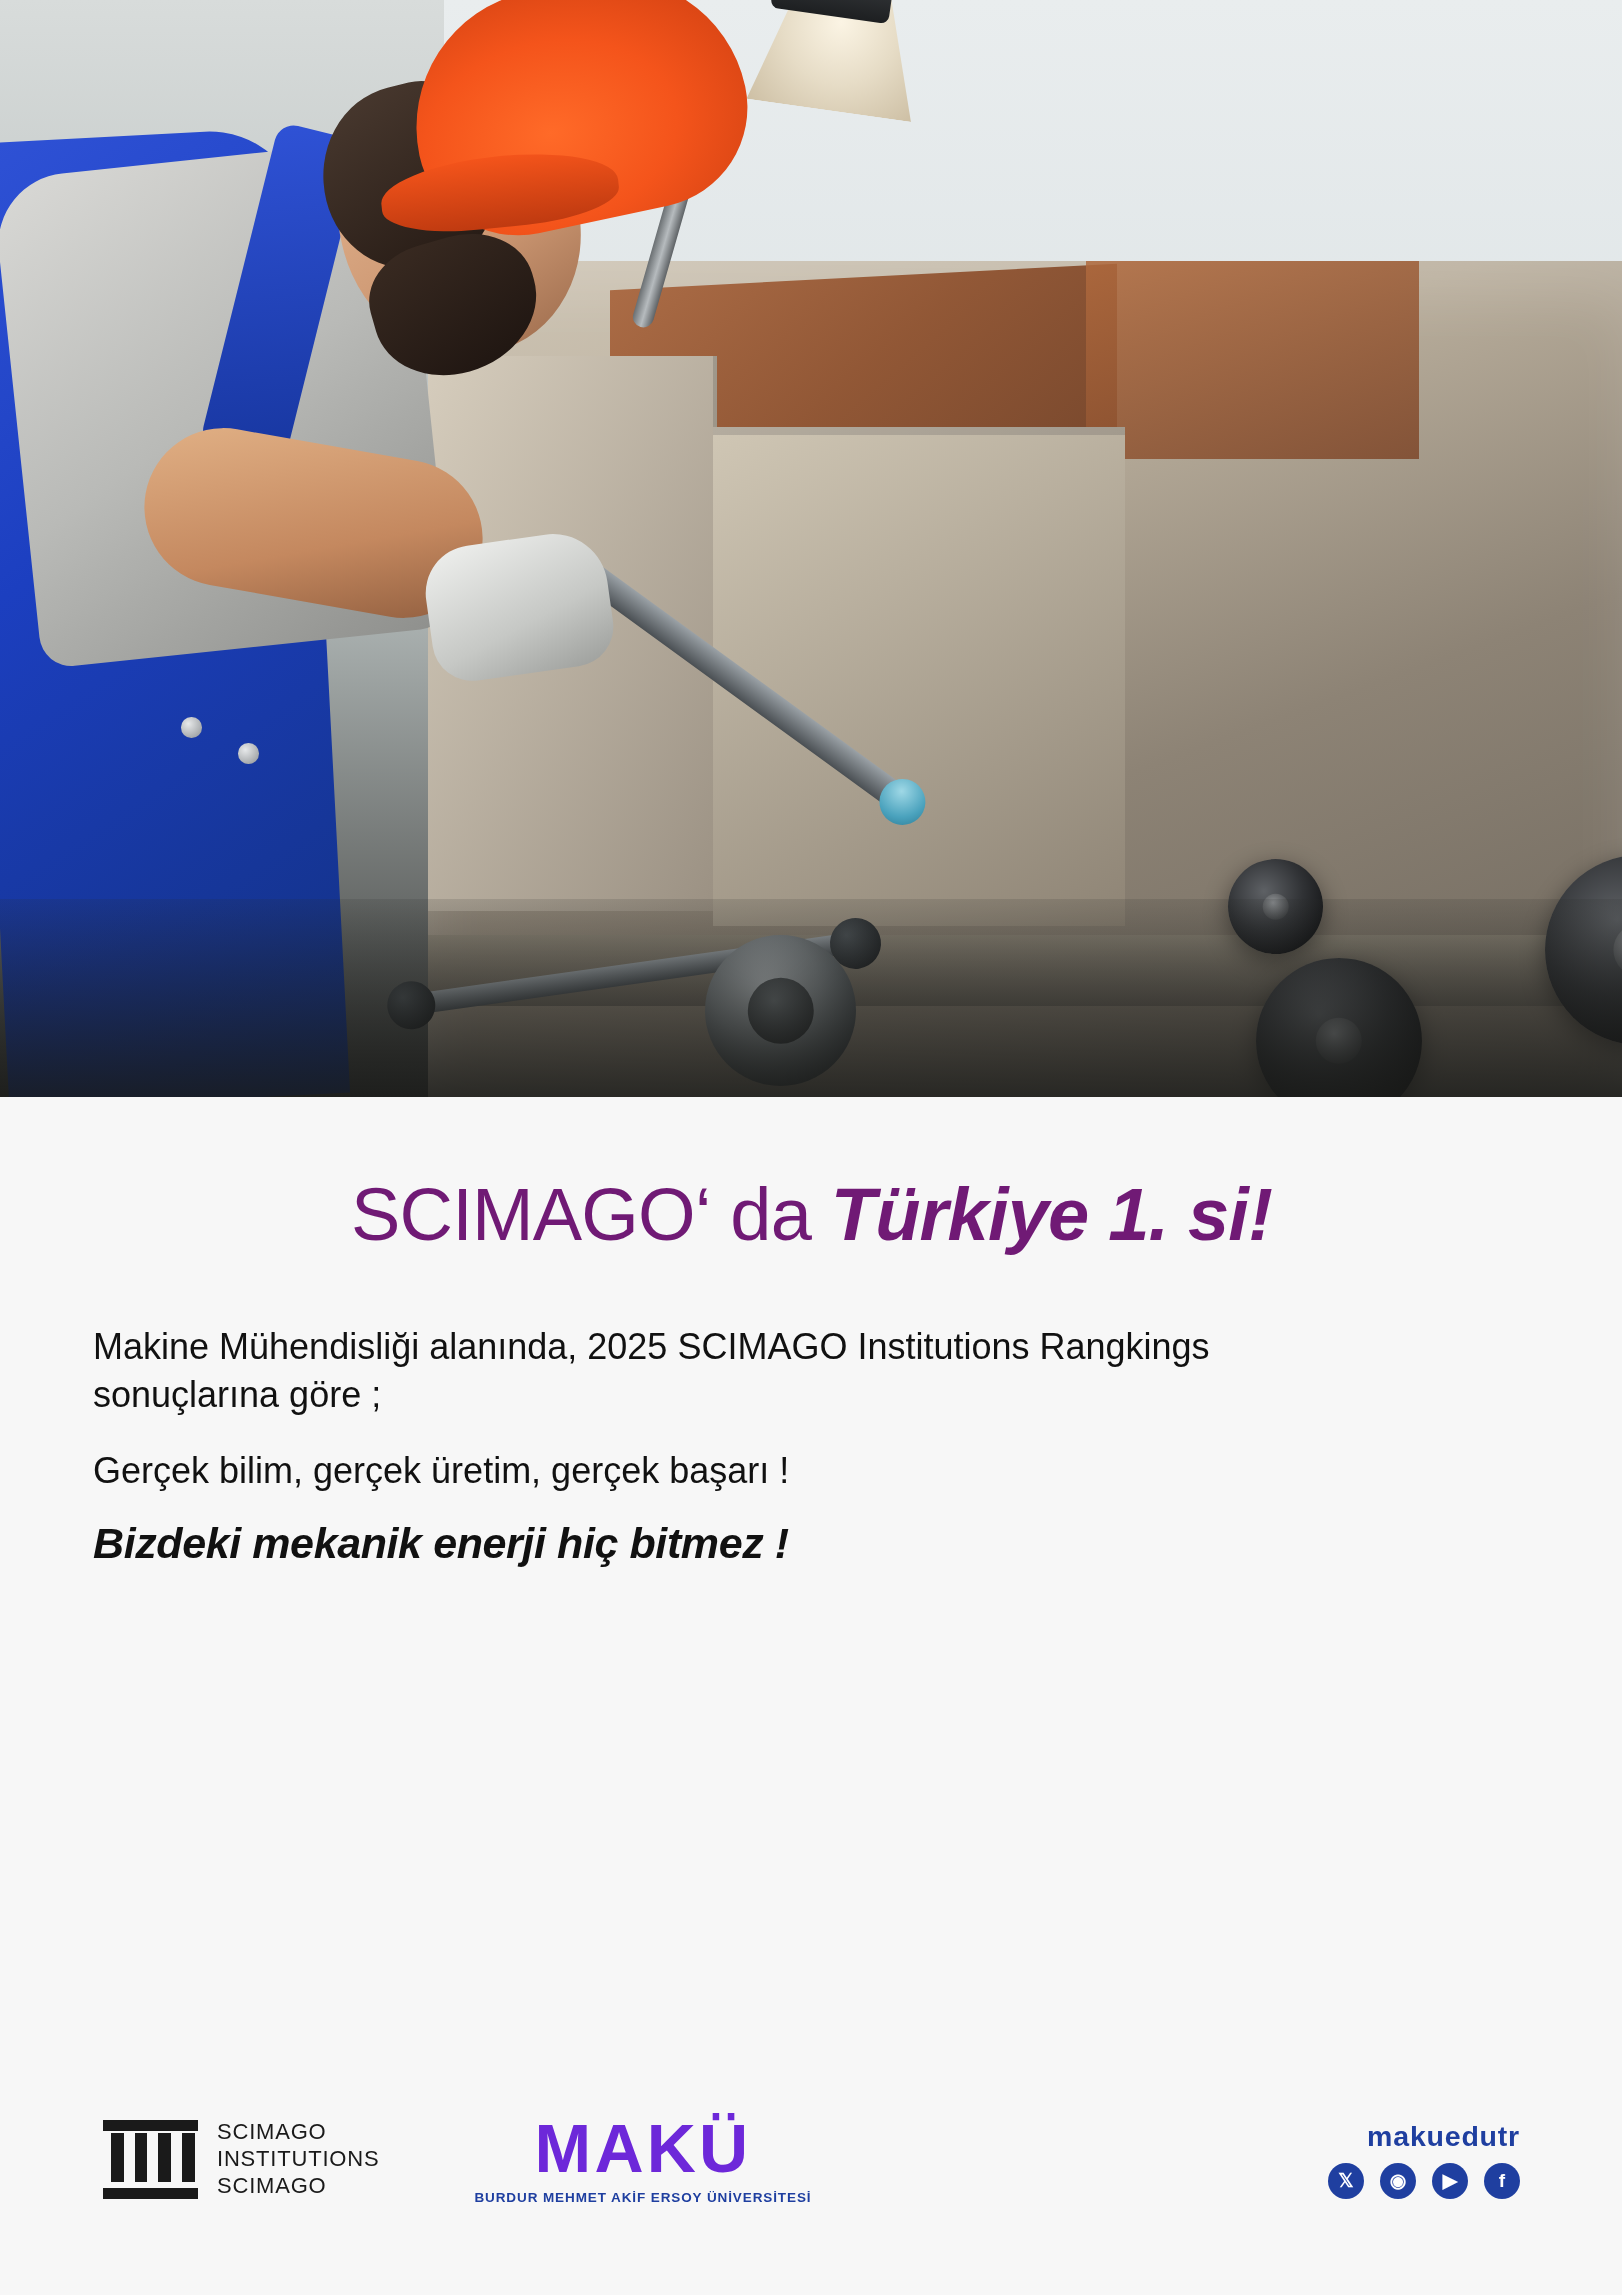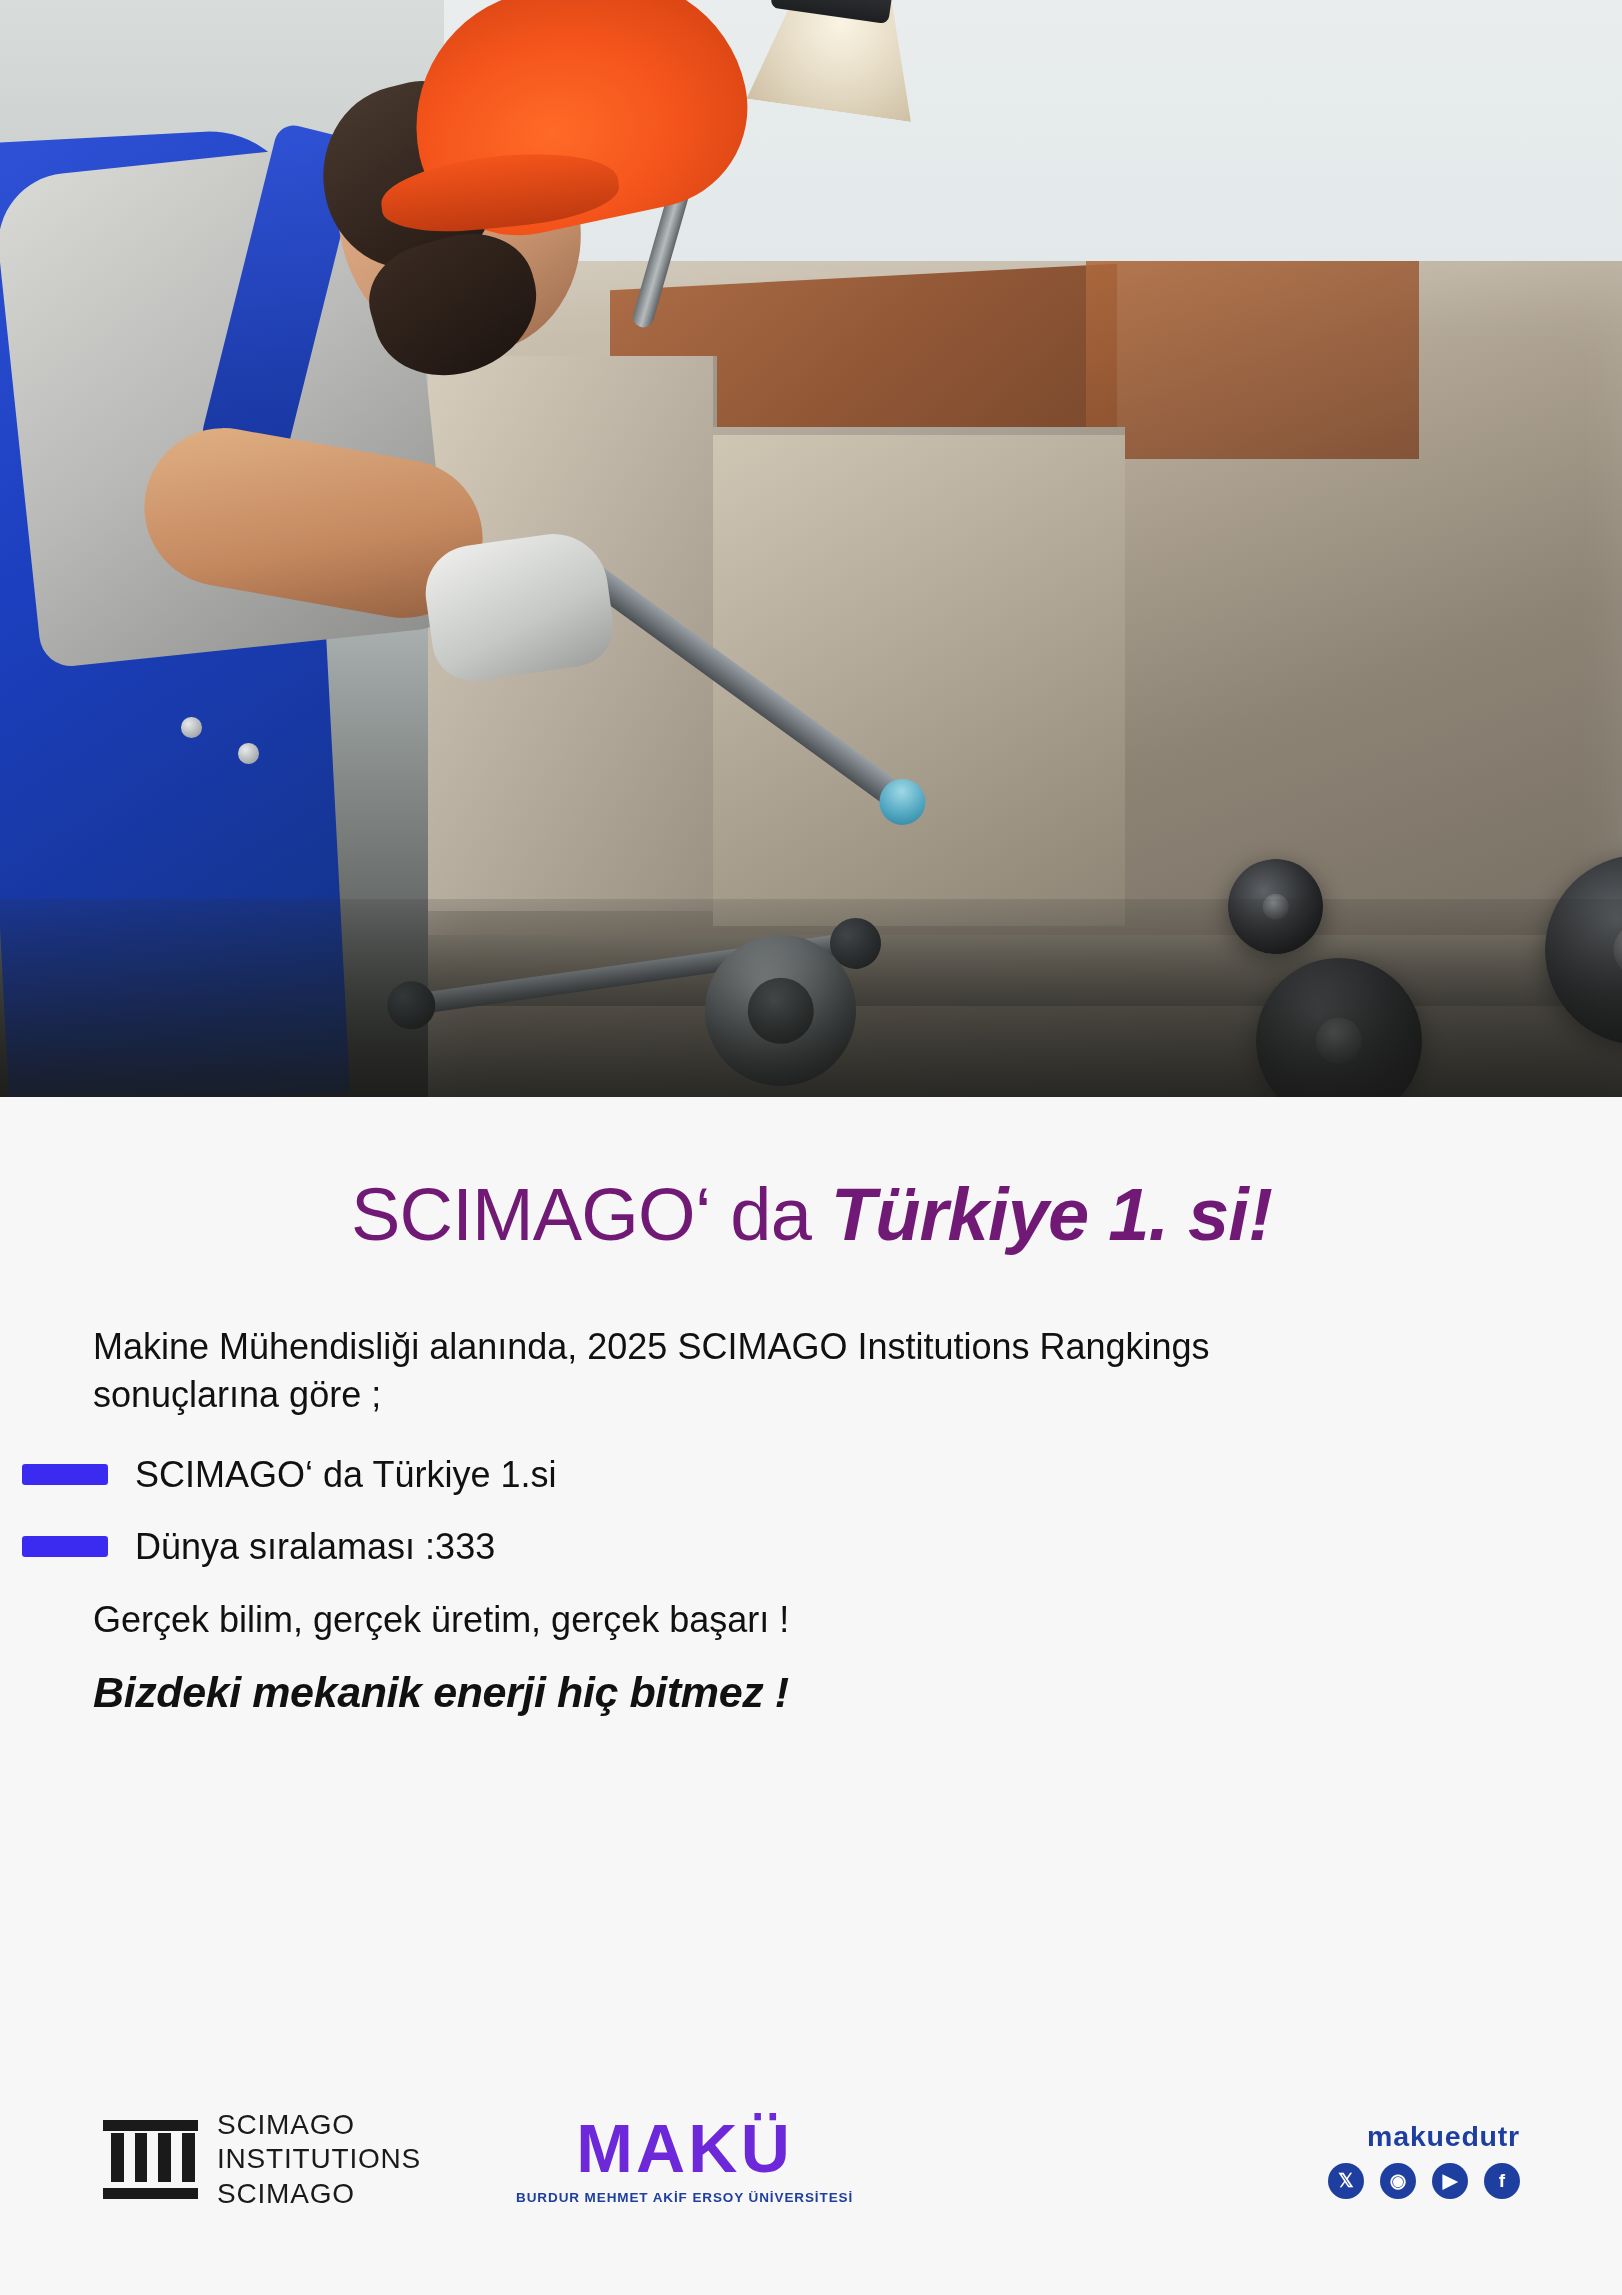--- a/index.html
+++ b/index.html
@@ -371,21 +371,21 @@
     position: absolute; left: 0; top: 3.2px;
     width: 95px; height: 11px;
     background: #1a1a1a;
   }
   .scimago-temple .base {
     position: absolute; left: 0; bottom: 3.2px;
     width: 95px; height: 11px;
     background: #1a1a1a;
   }
   .scimago-words {
-    font-size: 28px;
+    font-size: 22px;
     line-height: 1.22;
     letter-spacing: 0.8px;
     color: #1a1a1a;
     font-weight: 400;
   }
 
   .maku-logo {
     margin-left: 95px;
     text-align: center;
   }
@@ -481,30 +481,20 @@
   </div>
 
   <div class="content">
 
     <h1 class="headline">
       <span>SCIMAGO‘ da </span><span class="em">Türkiye 1. si!</span>
     </h1>
 
     <p class="intro">Makine Mühendisliği alanında, 2025 SCIMAGO Institutions Rangkings sonuçlarına göre ;</p>
 
-    <ul class="bullets">
-      <li>
-        <span class="marker"></span>
-        <span>SCIMAGO‘ da Türkiye 1.si</span>
-      </li>
-      <li>
-        <span class="marker"></span>
-        <span>Dünya sıralaması :333</span>
-      </li>
-    </ul>
 
     <p class="line-normal">Gerçek bilim, gerçek üretim, gerçek başarı !</p>
 
     <p class="line-italic">Bizdeki mekanik enerji hiç bitmez !</p>
 
     <div class="footer">
 
       <div class="scimago-logo">
         <div class="scimago-temple">
           <div class="roof"></div>

